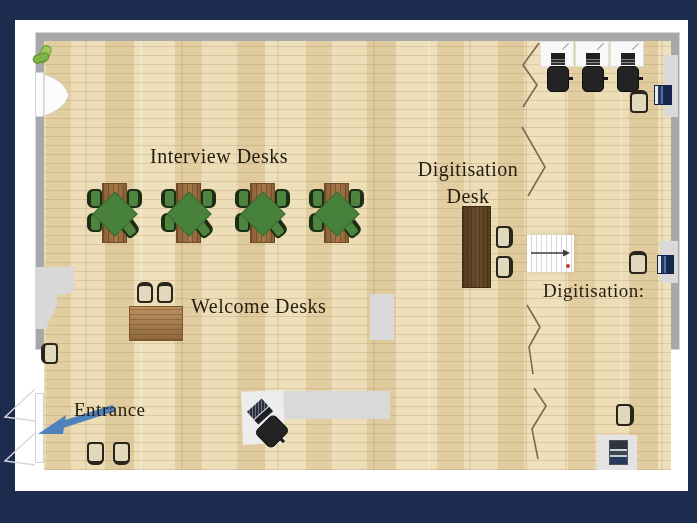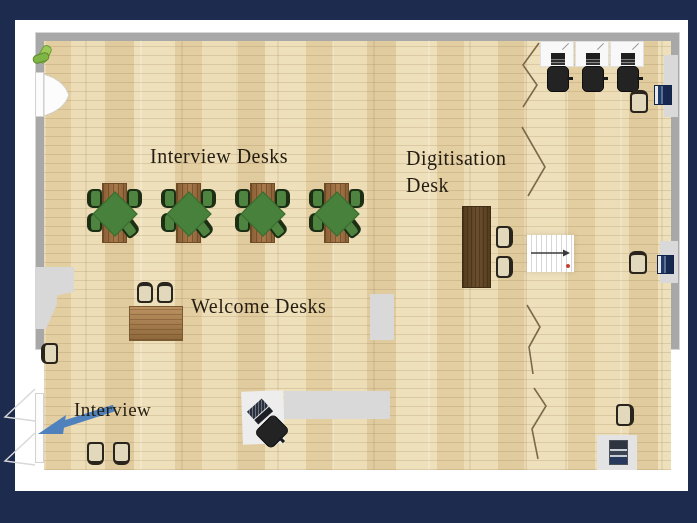--- a/index.html
+++ b/index.html
@@ -105,39 +105,39 @@
           <div class="cloth"></div>
         </div>
         <div class="itable" style="left:281px;top:143px;">
           <div class="chair green b-left" style="left:-16px;top:5px;width:15px;height:19px;"></div>
           <div class="chair green b-left" style="left:-16px;top:29px;width:15px;height:19px;"></div>
           <div class="chair green b-right" style="left:24px;top:5px;width:15px;height:19px;"></div>
           <div class="chair green b-right" style="left:19px;top:34px;width:15px;height:19px;transform:rotate(-38deg);"></div>
           <div class="cloth"></div>
         </div>
 
-        <div class="label" style="left:362px;top:104px;width:124px;line-height:27px;white-space:normal;">
+        <div class="label" style="left:362px;top:115px;width:124px;text-align:center;line-height:27px;white-space:normal;">
           <span>Digitisation</span><br>
           <span>Desk</span>
         </div>
 
         <div class="ddesk" style="left:419px;top:166px;width:27px;height:80px;"></div>
         <div class="chair b-right" style="left:452px;top:185px;width:17px;height:22px;"></div>
         <div class="chair b-right" style="left:452px;top:215px;width:17px;height:22px;"></div>
 
         <div class="stairs" style="left:483px;top:194px;">
           <svg width="47" height="37" viewBox="0 0 47 37">
             <line x1="4" y1="18" x2="38" y2="18" stroke="#3a3a3a" stroke-width="1.4"></line>
             <polygon points="43,18 36,14.5 36,21.5" fill="#3a3a3a"></polygon>
           </svg>
           <div class="dot"></div>
         </div>
 
         <div class="label" style="left:499px;top:238px;font-size:19px;line-height:23px;white-space:normal;width:130px;">
-          <br>
+          <span>Digitisation:</span><br>
         </div>
 
         <svg class="zz" width="627" height="429" viewBox="0 0 627 429">
           <g fill="none" stroke="#7d6a4c" stroke-width="1.6">
             <polyline points="495,2 479,24 493,44 479,66"></polyline>
             <polyline points="478,86 501,126 484,155"></polyline>
             <polyline points="483,264 496,286 485,306 489,333"></polyline>
             <polyline points="490,347 502,365 488,388 494,418"></polyline>
           </g>
         </svg>
@@ -184,21 +184,21 @@
         <svg class="abs" style="left:-42px;top:346px;" width="34" height="86" viewBox="0 0 34 86">
           <g fill="none" stroke="#d8d8d8" stroke-width="1.4">
             <path d="M33,2 L3,30 L33,34"></path>
             <path d="M33,46 L3,74 L33,78"></path>
           </g>
         </svg>
         <svg class="abs" style="left:-14px;top:360px;" width="90" height="38" viewBox="0 0 90 38">
           <line x1="84" y1="7" x2="28" y2="25" stroke="#4f81bd" stroke-width="7"></line>
           <polygon points="8,33 36,14 33,33" fill="#4f81bd"></polygon>
         </svg>
-        <div class="label" style="left:30px;top:358px;font-size:19px;">Interview</div>
+        <div class="label" style="left:30px;top:358px;font-size:19px;">Entrance</div>
         <div class="chair b-bottom" style="left:43px;top:401px;width:17px;height:23px;"></div>
         <div class="chair b-bottom" style="left:69px;top:401px;width:17px;height:23px;"></div>
 
         <div class="abs" style="left:198px;top:350px;width:42px;height:53px;background:#ededed;transform:rotate(-2deg);"></div>
         <div class="mat" style="left:240px;top:350px;width:106px;height:28px;"></div>
         <div class="laptop" style="left:206px;top:362px;">
           <div class="scr"></div>
           <div class="base"></div>
         </div>
         <div class="ochair" style="left:216px;top:377px;width:22px;height:25px;transform:rotate(45deg);"></div>

